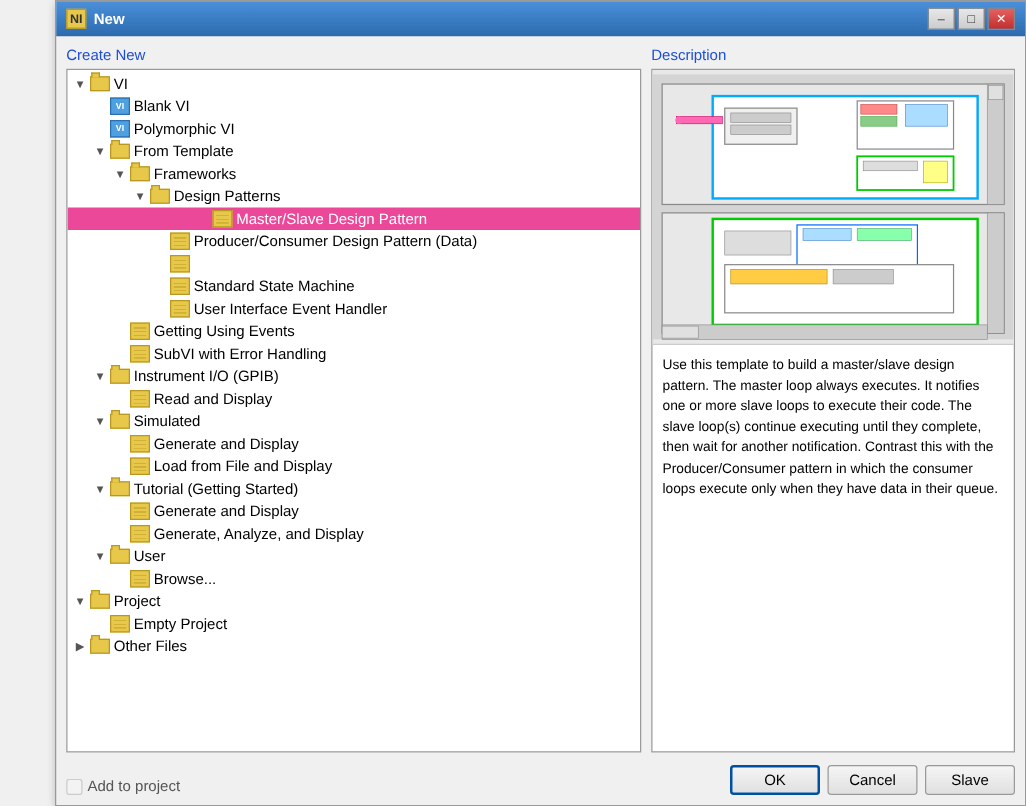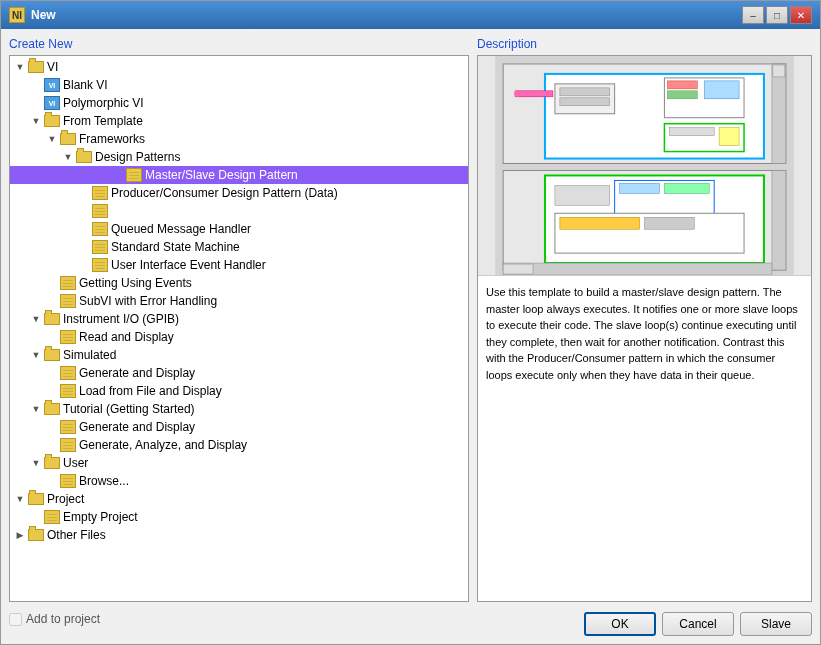--- a/index.html
+++ b/index.html
@@ -15,20 +15,21 @@
       overflow: hidden;
     }
     .window {
       width: 821px;
       height: 645px;
       background: #f0f0f0;
       border: 1px solid #999;
       display: flex;
       flex-direction: column;
       box-shadow: 2px 2px 8px rgba(0,0,0,0.4);
+      margin-left: 44px;
     }
     .title-bar {
       background: linear-gradient(to bottom, #4a90d9, #2c6aad);
       color: white;
       padding: 4px 8px;
       display: flex;
       align-items: center;
       justify-content: space-between;
       height: 28px;
       flex-shrink: 0;
@@ -119,21 +120,21 @@
     }
     .tree-item {
       display: flex;
       align-items: center;
       padding: 1px 2px;
       cursor: pointer;
       user-select: none;
       height: 18px;
     }
     .tree-item.selected {
-      background: #8b5cf6;
+      background: #ec4899;
       color: white;
       padding-left: 36px;
     }
     .tree-item.selected .item-text {
       color: white;
     }
     .indent {
       display: inline-block;
       width: 16px;
       flex-shrink: 0;
@@ -164,21 +165,21 @@
       height: 100%;
     }
     .desc-text {
       padding: 8px;
       font-size: 11px;
       line-height: 1.5;
       color: #000;
     }
     .bottom-bar {
       display: flex;
-      align-items: flex-start;
+      align-items: flex-end;
       justify-content: space-between;
       padding: 4px 0 0 0;
       flex-shrink: 0;
     }
     .checkbox-row {
       display: flex;
       align-items: center;
       gap: 4px;
     }
     .checkbox-row input[type="checkbox"] {
@@ -315,31 +316,20 @@
               </div>
               <div class="tree-item">
                 <span class="indent"></span>
                 <span class="indent"></span>
                 <span class="indent"></span>
                 <span class="indent"></span>
                 <span style="display:inline-flex;width:16px;height:16px;align-items:center;justify-content:center;font-size:9px;color:#555;flex-shrink:0;"></span>
                 <span style="display:inline-block;width:16px;height:14px;background:#e8c84a;border:1px solid #b89820;margin-right:3px;flex-shrink:0;position:relative;">
       <span style="position:absolute;top:2px;left:2px;right:2px;bottom:2px;background:repeating-linear-gradient(0deg,#b89820 0,#b89820 1px,transparent 1px,transparent 3px);opacity:0.5;"></span>
     </span>
-                <span class="item-text">Queued Message Handler</span>
-              </div>
-              <div class="tree-item">
-                <span class="indent"></span>
-                <span class="indent"></span>
-                <span class="indent"></span>
-                <span class="indent"></span>
-                <span style="display:inline-flex;width:16px;height:16px;align-items:center;justify-content:center;font-size:9px;color:#555;flex-shrink:0;"></span>
-                <span style="display:inline-block;width:16px;height:14px;background:#e8c84a;border:1px solid #b89820;margin-right:3px;flex-shrink:0;position:relative;">
-      <span style="position:absolute;top:2px;left:2px;right:2px;bottom:2px;background:repeating-linear-gradient(0deg,#b89820 0,#b89820 1px,transparent 1px,transparent 3px);opacity:0.5;"></span>
-    </span>
                 <span class="item-text">Standard State Machine</span>
               </div>
               <div class="tree-item">
                 <span class="indent"></span>
                 <span class="indent"></span>
                 <span class="indent"></span>
                 <span class="indent"></span>
                 <span style="display:inline-flex;width:16px;height:16px;align-items:center;justify-content:center;font-size:9px;color:#555;flex-shrink:0;"></span>
                 <span style="display:inline-block;width:16px;height:14px;background:#e8c84a;border:1px solid #b89820;margin-right:3px;flex-shrink:0;position:relative;">
       <span style="position:absolute;top:2px;left:2px;right:2px;bottom:2px;background:repeating-linear-gradient(0deg,#b89820 0,#b89820 1px,transparent 1px,transparent 3px);opacity:0.5;"></span>

